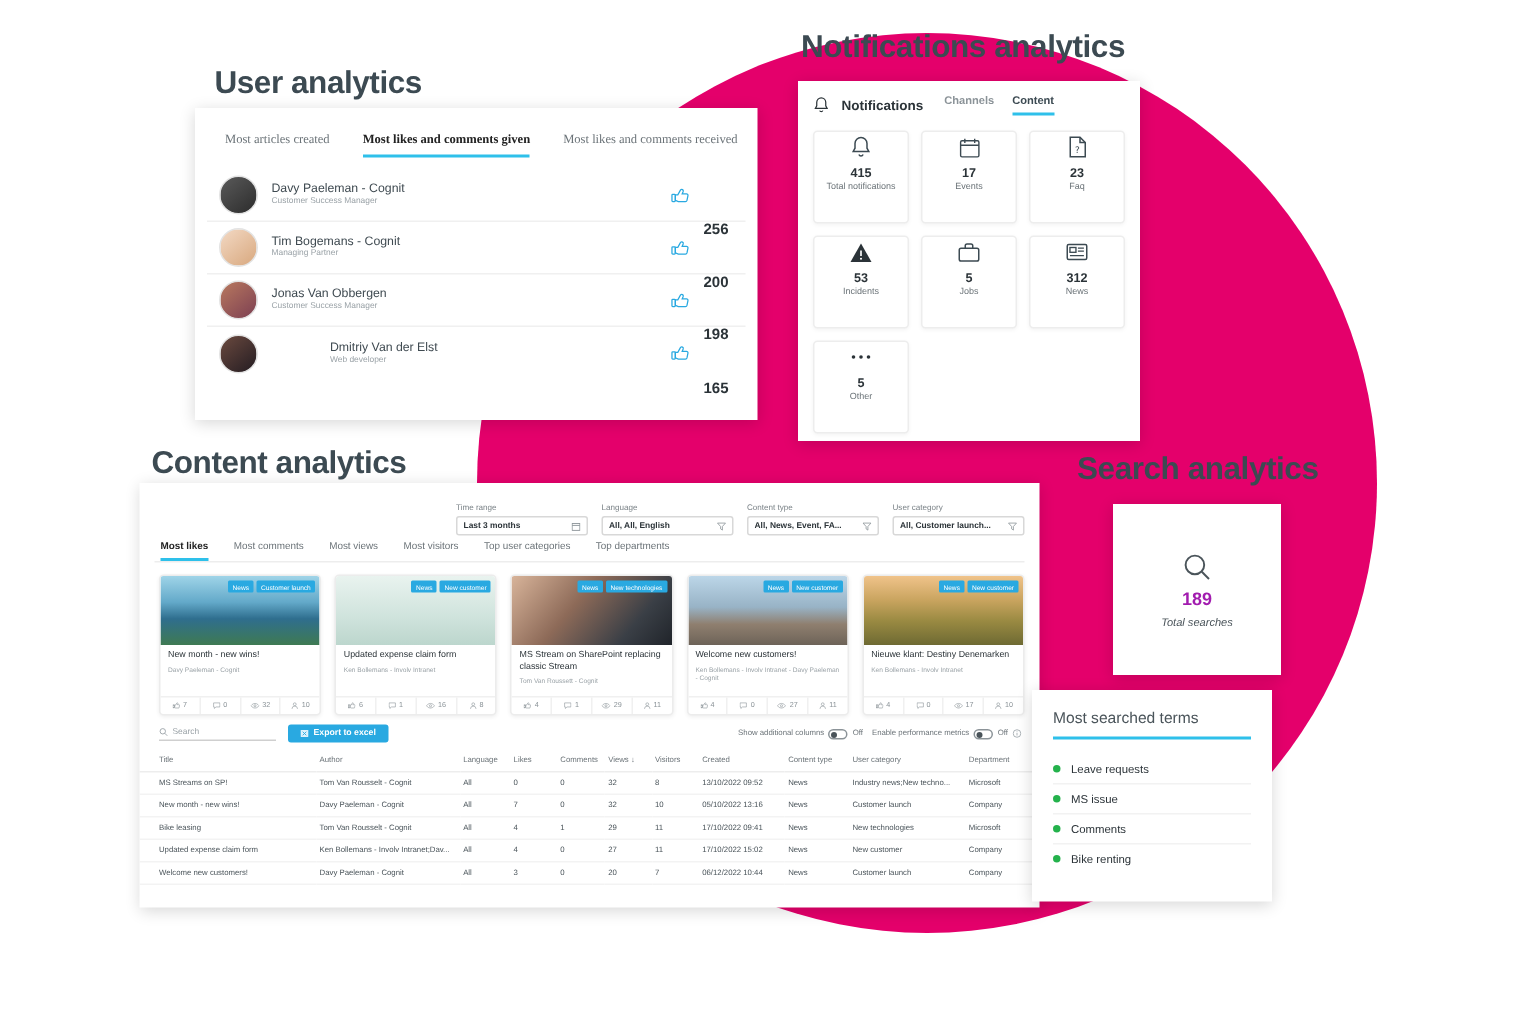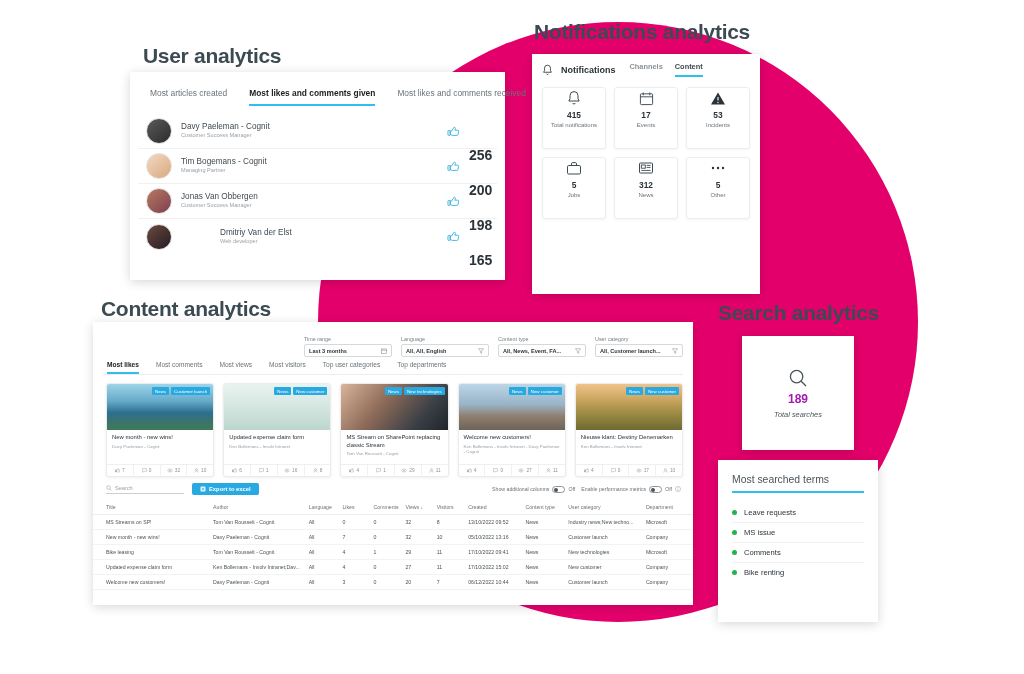--- a/index.html
+++ b/index.html
@@ -37,42 +37,42 @@
 
   
   .panel {
     position: absolute; background: #fff;
     box-shadow: 0 2px 10px rgba(0,0,0,.16);
     z-index: 20;
   }
 
   
   #user-panel { left: 130px; top: 72px; width: 375px; height: 208px; }
-  .ua-tabs { display: flex; gap: 22px; padding: 16px 20px 0 20px; }
+  .ua-tabs { display: flex; gap: 22px; padding: 16px 20px 0 20px; font-family: Liberation Serif, serif; }
   .ua-tab {
     font-size: 8.4px; color: #6b7378; padding-bottom: 6px;
     white-space: nowrap; border-bottom: 2px solid transparent;
   }
   .ua-tab.active { color: #222; font-weight: bold; border-bottom-color: #2ec0ea; }
   .ua-list { margin: 8px 8px 0 8px; }
   .ua-row {
     display: flex; align-items: center; gap: 9px;
     padding: 6px 8px; border-bottom: 1px solid #f0f0f0;
     height: 35px;
   }
   .ua-row:last-child { border-bottom: none; gap: 48px; }
   .ua-av {
     width: 26px; height: 26px; border-radius: 50%;
     flex: 0 0 26px; border: 1px solid #e3e3e3;
   }
   .ua-meta { flex: 1; min-width: 0; }
   .ua-name { font-size: 8.2px; color: #3f4a51; line-height: 1.25; }
   .ua-role { font-size: 5.6px; color: #9aa2a7; line-height: 1.3; }
   .ua-like { display: flex; align-items: center; gap: 9px; }
-  .ua-cnt { font-size: 14px; font-weight: bold; color: #2b3338; width: 20px; margin-top: 47px; }
+  .ua-cnt { font-size: 10px; font-weight: bold; color: #2b3338; width: 20px; margin-top: 47px; }
 
   
   #notif-panel { left: 532px; top: 54px; width: 228px; height: 240px; }
   .nf-head { display: flex; align-items: center; gap: 8px; padding: 8px 10px 0 10px; }
   .nf-title { font-size: 9px; font-weight: bold; color: #2b3338; }
   .nf-tabs { display: flex; gap: 12px; margin-left: 6px; font-weight: bold; }
   .nf-tab { font-size: 7.4px; color: #8b9398; padding-bottom: 4px; border-bottom: 2px solid transparent; }
   .nf-tab.active { color: #3c4a52; border-bottom-color: #2ec0ea; }
   .nf-grid {
     display: grid; grid-template-columns: repeat(3, 1fr);
@@ -168,21 +168,21 @@
 
   
   #search-panel {
     left: 742px; top: 336px; width: 112px; height: 114px;
     display: flex; flex-direction: column; align-items: center;
     justify-content: center; gap: 4px;
   }
   .sp-num { font-size: 12px; font-weight: bold; color: #a21caf; }
   .sp-lbl { font-size: 7.4px; color: #4a545a; font-style: italic; }
 
-  #terms-panel { left: 718px; top: 460px; width: 160px; height: 162px; }
+  #terms-panel { left: 688px; top: 460px; width: 160px; height: 141px; }
   .mt-h { font-size: 10.4px; color: #4a545a; padding: 14px 14px 0 14px; }
   .mt-rule { height: 2px; background: #2ec0ea; margin: 6px 14px 0 14px; }
   .mt-list { padding: 10px 14px 0 14px; }
   .mt-item {
     display: flex; align-items: center; gap: 7px;
     font-size: 7.6px; color: #2b3338; padding: 5px 0;
     border-bottom: 1px solid #f2f2f2;
   }
   .mt-item:last-child { border-bottom: none; }
   .dot { width: 5px; height: 5px; border-radius: 50%; background: #24b24c; flex: 0 0 5px; }
@@ -297,20 +297,31 @@
         <div class="nf-ico">
           <svg width="15" height="15" viewBox="0 0 16 16">
             <rect x="1.5" y="3" width="13" height="11.5" rx="1" fill="none" stroke="#3c4a52" stroke-width="1"></rect>
             <path d="M1.5 6.2h13M4.5 1.6v3M11.5 1.6v3" stroke="#3c4a52" stroke-width="1" fill="none"></path>
           </svg>
         </div>
         <div class="nf-num">17</div>
         <div class="nf-lbl">Events</div>
       </div>
 
+      <div class="nf-card">
+        <div class="nf-ico">
+          <svg width="13" height="16" viewBox="0 0 13 16">
+            <path d="M1.5 1.5h6.5l3.5 3.5v9.5h-10z" fill="none" stroke="#3c4a52" stroke-width="1"></path>
+            <path d="M8 1.5V5h3.5" fill="none" stroke="#3c4a52" stroke-width="1"></path>
+            <text x="6.3" y="12" font-size="6" fill="#3c4a52" text-anchor="middle" font-family="DejaVu Sans">?</text>
+          </svg>
+        </div>
+        <div class="nf-num">23</div>
+        <div class="nf-lbl">Faq</div>
+      </div>
 
       <div class="nf-card">
         <div class="nf-ico">
           <svg width="16" height="15" viewBox="0 0 16 15">
             <path d="M8 1.4 15 13.6H1z" fill="#2b3338"></path>
             <path d="M8 6v3.6" stroke="#fff" stroke-width="1.1"></path>
             <circle cx="8" cy="11.5" r="0.7" fill="#fff"></circle>
           </svg>
         </div>
         <div class="nf-num">53</div>

